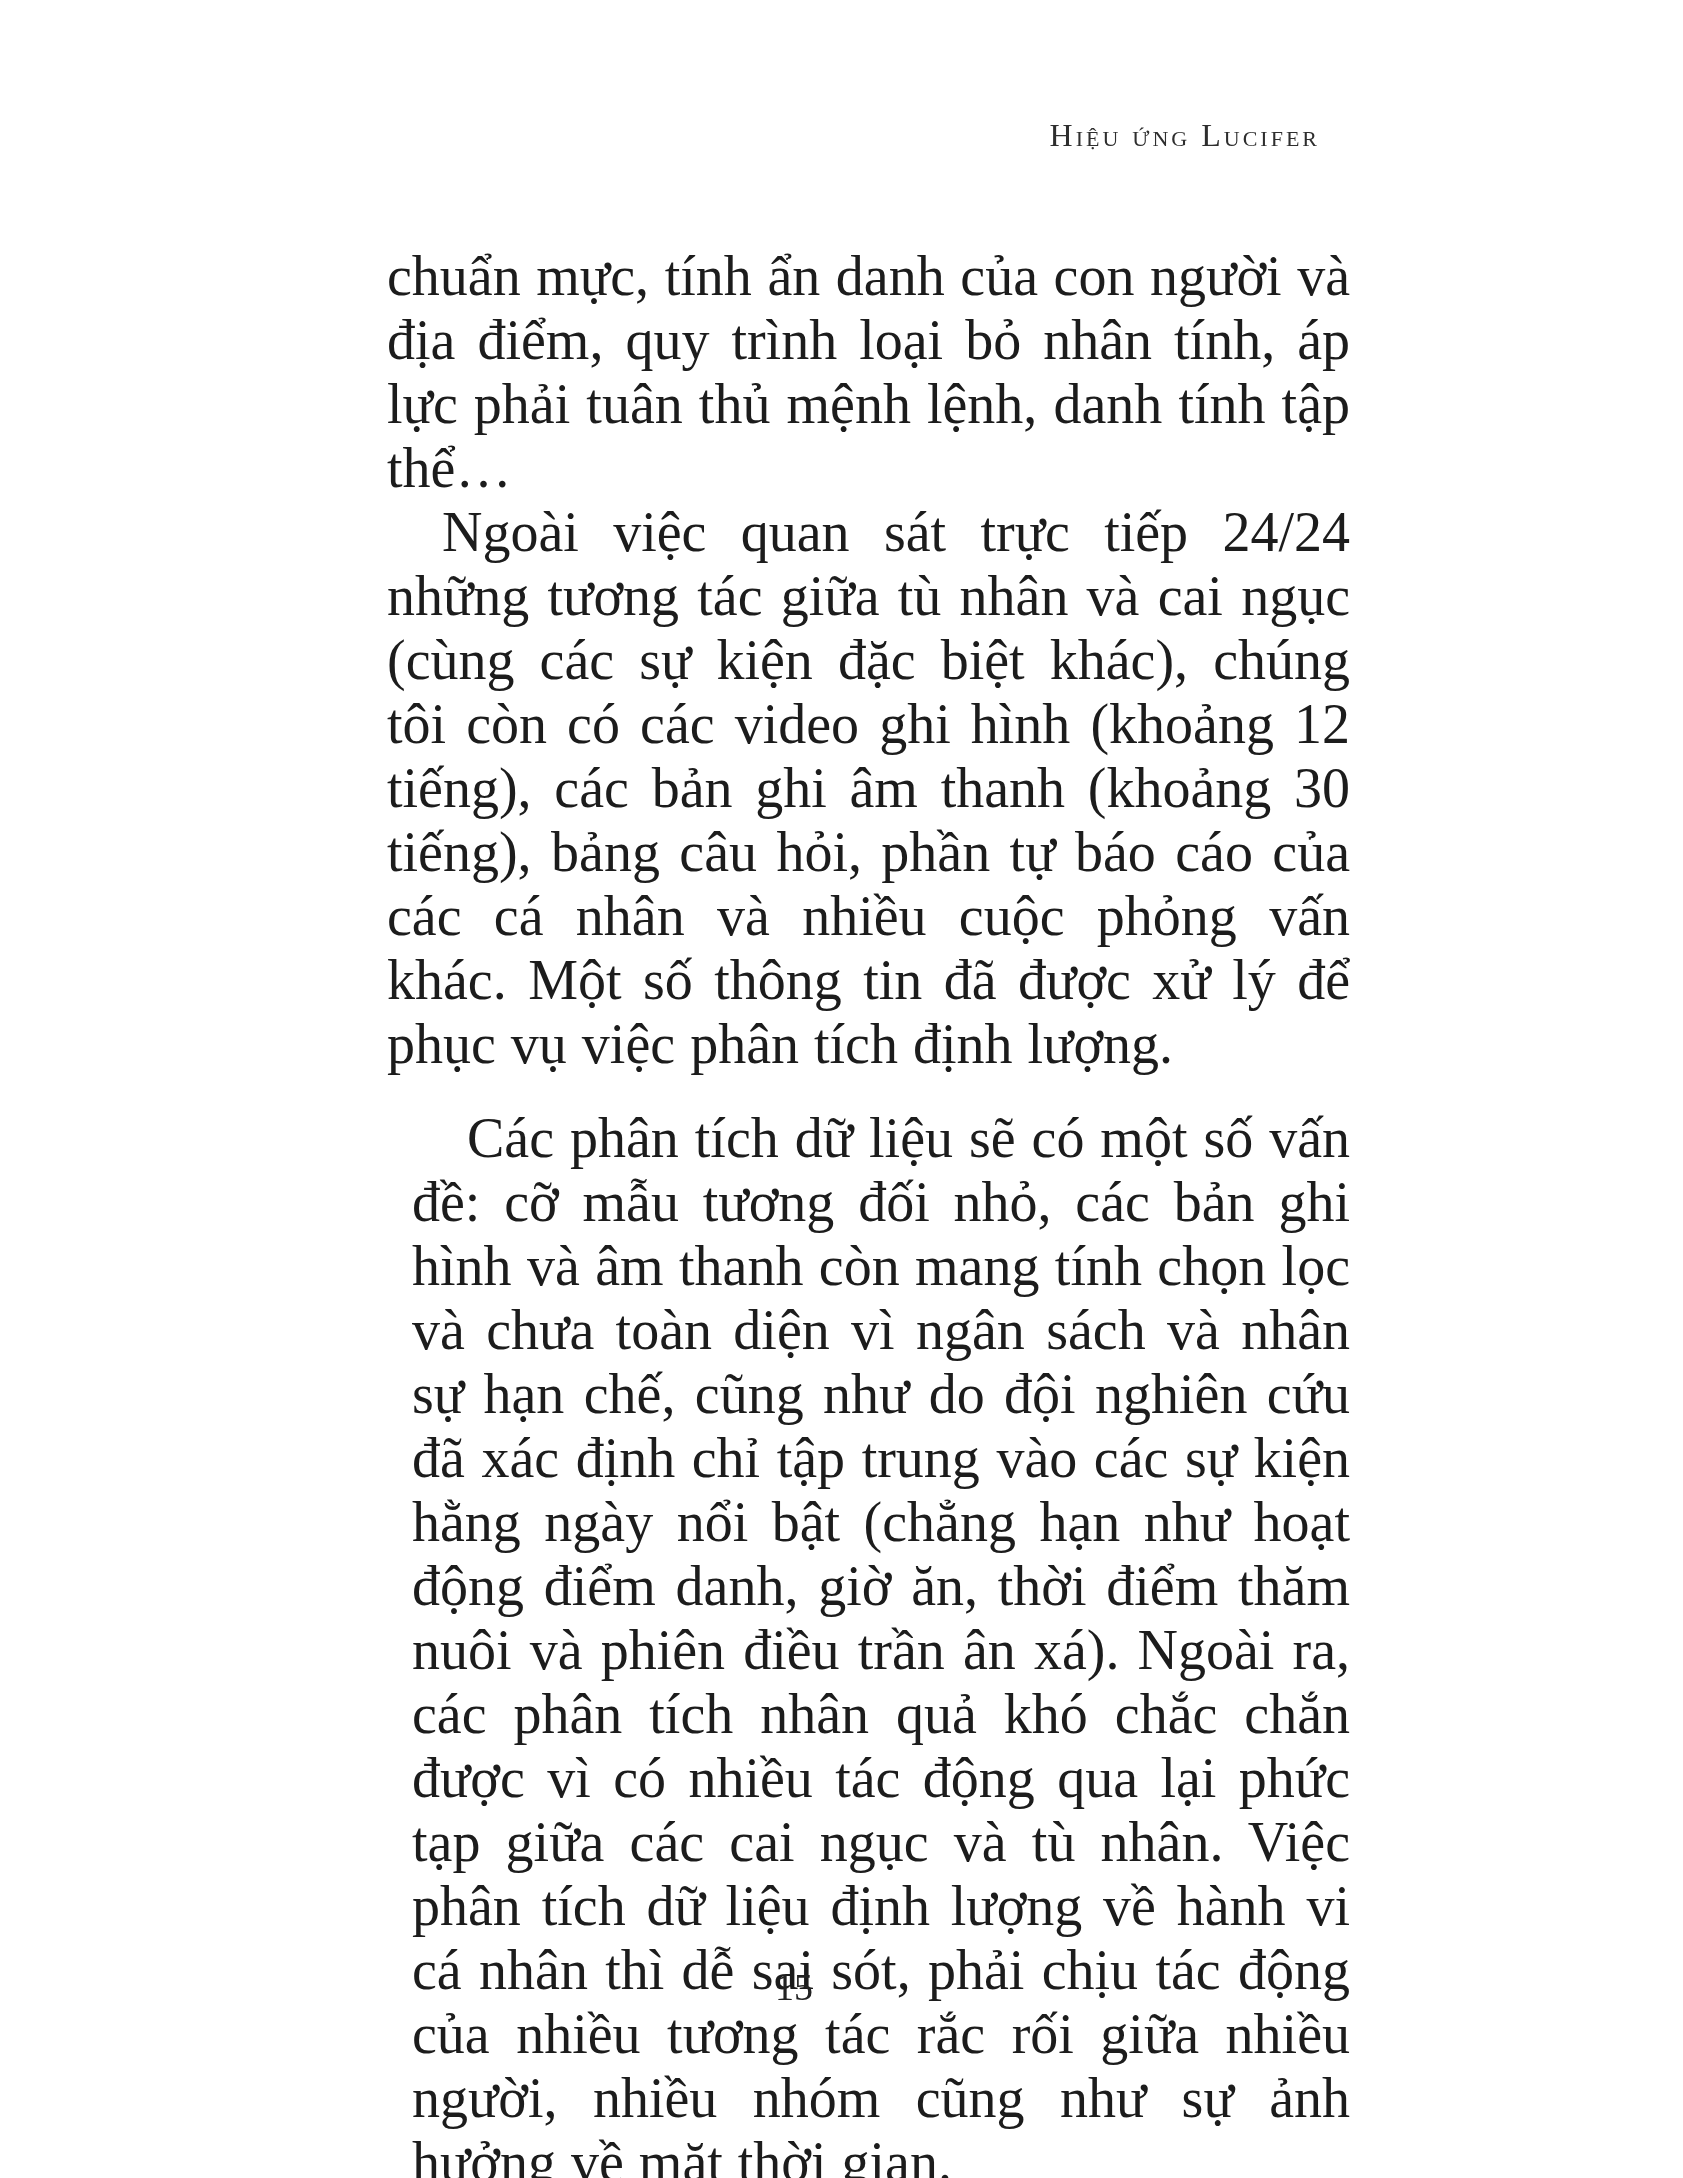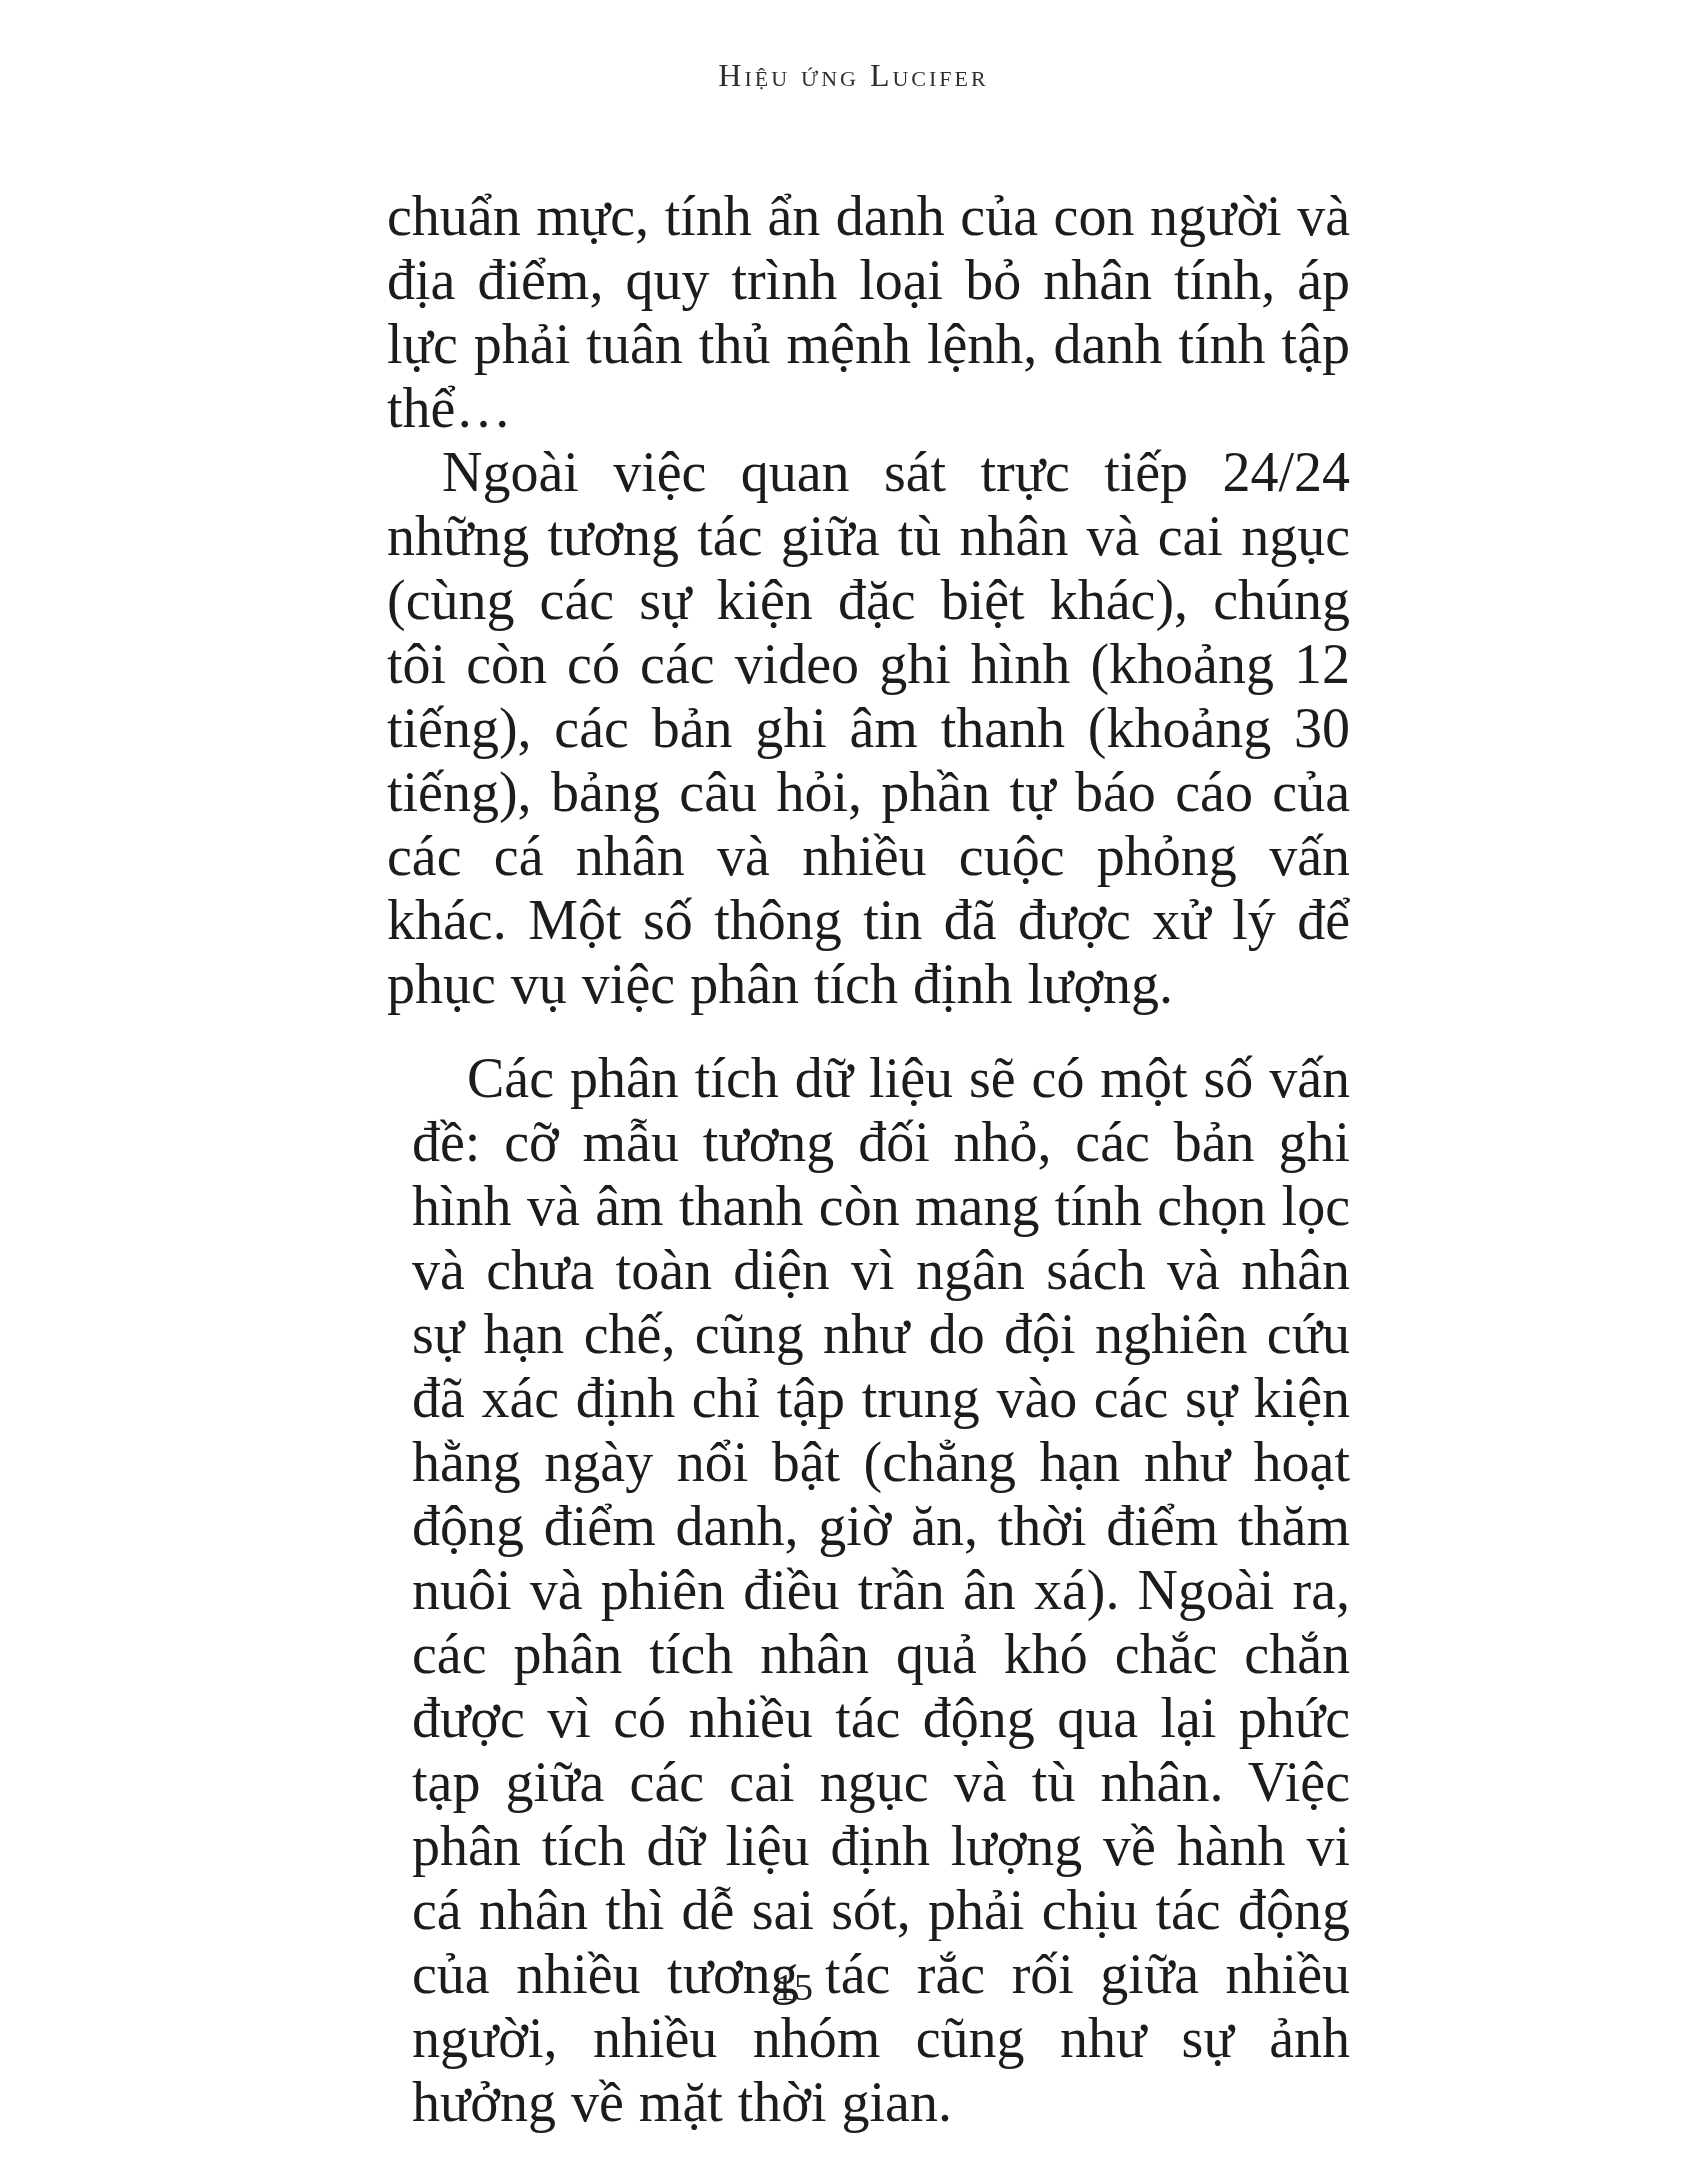--- a/index.html
+++ b/index.html
@@ -20,22 +20,22 @@
   }
 
   .content {
     position: absolute;
     left: 387px;
     top: 0;
     width: 963px;
   }
 
   .running-header {
-    margin-top: 55px;
-    text-align: center;
+    margin-top: 115px;
+    text-align: right;
     padding-right: 30px;
     font-variant: small-caps;
     font-size: 32px;
     letter-spacing: 3px;
     color: #2e2e2e;
     line-height: 40px;
   }
 
   .para {
     font-size: 56px;

